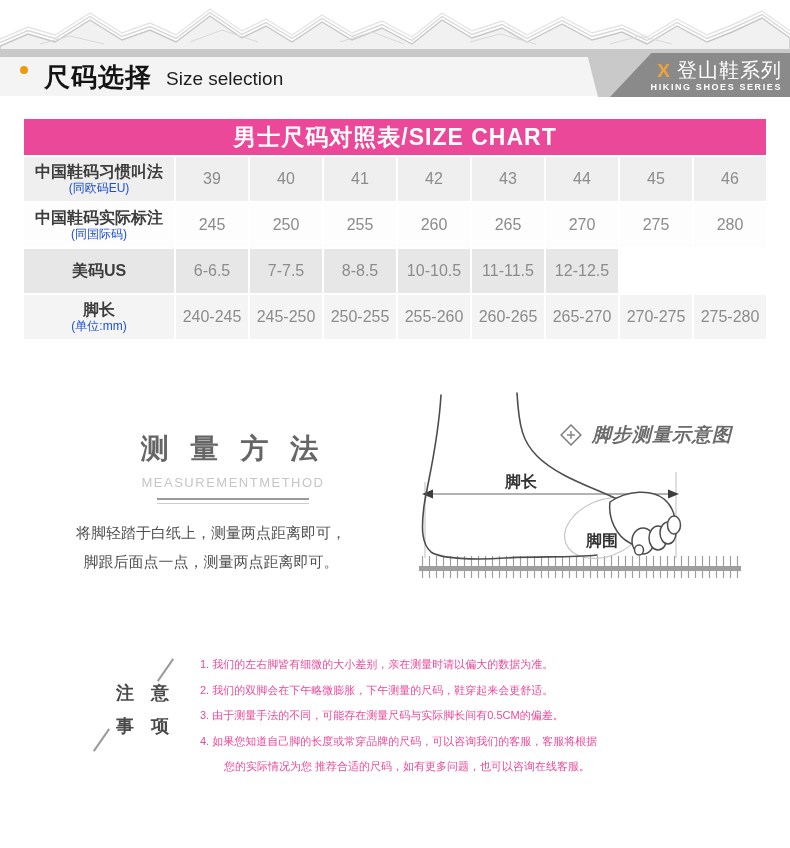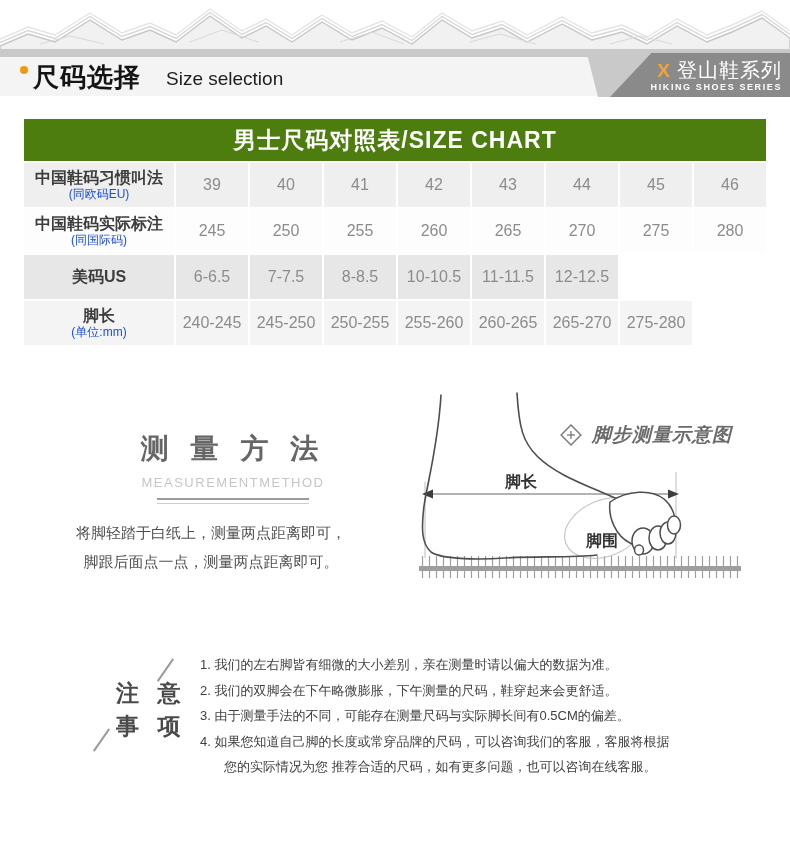--- a/index.html
+++ b/index.html
@@ -16,21 +16,21 @@
   
   .header-band {
     position: absolute; top: 57px; left: 0; width: 790px; height: 39px;
     background: #f4f4f4;
   }
   .bullet {
     position: absolute; top: 66px; left: 20px; width: 7px; height: 7px;
     border: 4px solid #ee9a0e; border-radius: 50%; background: #7d5f10;
   }
   .header-title-cn {
-    position: absolute; top: 60px; left: 33px;
+    position: absolute; top: 60px; left: 44px;
     font-size: 26px; font-weight: 700; color: #141414; letter-spacing: 1px;
   }
   .header-title-en {
     position: absolute; top: 68px; left: 166px;
     font-size: 19px; font-weight: 400; color: #1e1e1e;
   }
   .badge-light {
     position: absolute; top: 53px; left: 584px; width: 70px; height: 44px;
     background: #c9c9c9;
     clip-path: polygon(4% 0, 100% 0, 45% 100%, 20% 100%);
@@ -47,21 +47,21 @@
   .badge-x { color: #f0a33c; font-size: 19px; font-weight: 700; }
   .badge-cn { font-size: 20px; font-weight: 500; letter-spacing: 1px; }
   .badge-en {
     position: absolute; bottom: 5px; right: 8px;
     font-size: 9px; font-weight: 700; letter-spacing: 1.6px;
   }
 
   
   .size-table { position: absolute; top: 119px; left: 24px; width: 742px; }
   .size-table-title {
-    height: 42px; background: #4d7c0f; color: #fff;
+    height: 36px; background: #ec4899; color: #fff;
     display: flex; align-items: center; justify-content: center;
     font-size: 23px; font-weight: 700; letter-spacing: 1px;
   }
   .trow {
     display: grid; grid-template-columns: 150px repeat(8, 1fr);
     column-gap: 2px; margin-top: 2px; height: 44px;
   }
   .cell {
     display: flex; flex-direction: column; align-items: center; justify-content: center;
     font-size: 16px; color: #8c8c8c;
@@ -88,29 +88,29 @@
   .diagram-title-icon { position: absolute; top: 423px; left: 559px; }
   .diagram-title {
     position: absolute; top: 422px; left: 592px;
     font-size: 19px; font-weight: 600; color: #6b6b6b; letter-spacing: 1px; font-style: italic;
   }
   .foot-svg { position: absolute; top: 390px; left: 405px; }
 
   
   .notes-title {
     position: absolute; top: 677px; left: 116px; text-align: center;
-    font-size: 23px; font-weight: 600; color: #4a4a4a;
+    font-size: 18px; font-weight: 600; color: #4a4a4a;
     line-height: 33px; letter-spacing: 6px; white-space: nowrap;
   }
   .slash { position: absolute; width: 27px; height: 2px; background: #9a9a9a; transform: rotate(-55deg); }
   .slash-top    { top: 669px; left: 152px; }
   .slash-bottom { top: 739px; left: 88px; }
   .notes-list { position: absolute; top: 652px; left: 200px; width: 560px; }
   .note-item {
-    font-size: 13px; color: #404040; line-height: 25.5px;
+    font-size: 11px; color: #ec4899; line-height: 25.5px;
     padding-left: 24px; text-indent: -24px; white-space: pre-line;
   }
 </style>
 </head>
 <body>
 
 <div id="page">
 
   <svg class="mountains" viewBox="0 0 790 57" preserveAspectRatio="none">
     <path d="M0,46 L28,34 L55,42 L90,20 L122,40 L150,30 L176,42 L210,16 L242,38 L266,26 L292,42 L322,22 L352,40 L382,28 L412,44 L442,20 L472,38 L502,28 L527,42 L562,24 L592,40 L622,32 L647,44 L677,26 L707,42 L732,32 L762,18 L790,38" fill="none" stroke="#e4e4e4" stroke-width="1.4" transform="translate(0,-7)"></path>
@@ -183,20 +183,21 @@
       <div class="cell label-cell bg-d">
         <span class="main">脚长</span>
         <span class="sub">(单位:mm)</span>
       </div>
       <div class="cell bg-d">240-245</div>
       <div class="cell bg-d">245-250</div>
       <div class="cell bg-d">250-255</div>
       <div class="cell bg-d">255-260</div>
       <div class="cell bg-d">260-265</div>
       <div class="cell bg-d">265-270</div>
+      <div class="cell bg-d">270-275</div>
       <div class="cell bg-d">275-280</div>
     </div>
   </div>
 
   <div class="mm-block">
     <div class="mm-title">测 量 方 法</div>
     <div class="mm-sub">MEASUREMENTMETHOD</div>
     <div class="mm-rule1"></div>
     <div class="mm-rule2"></div>
   </div>

